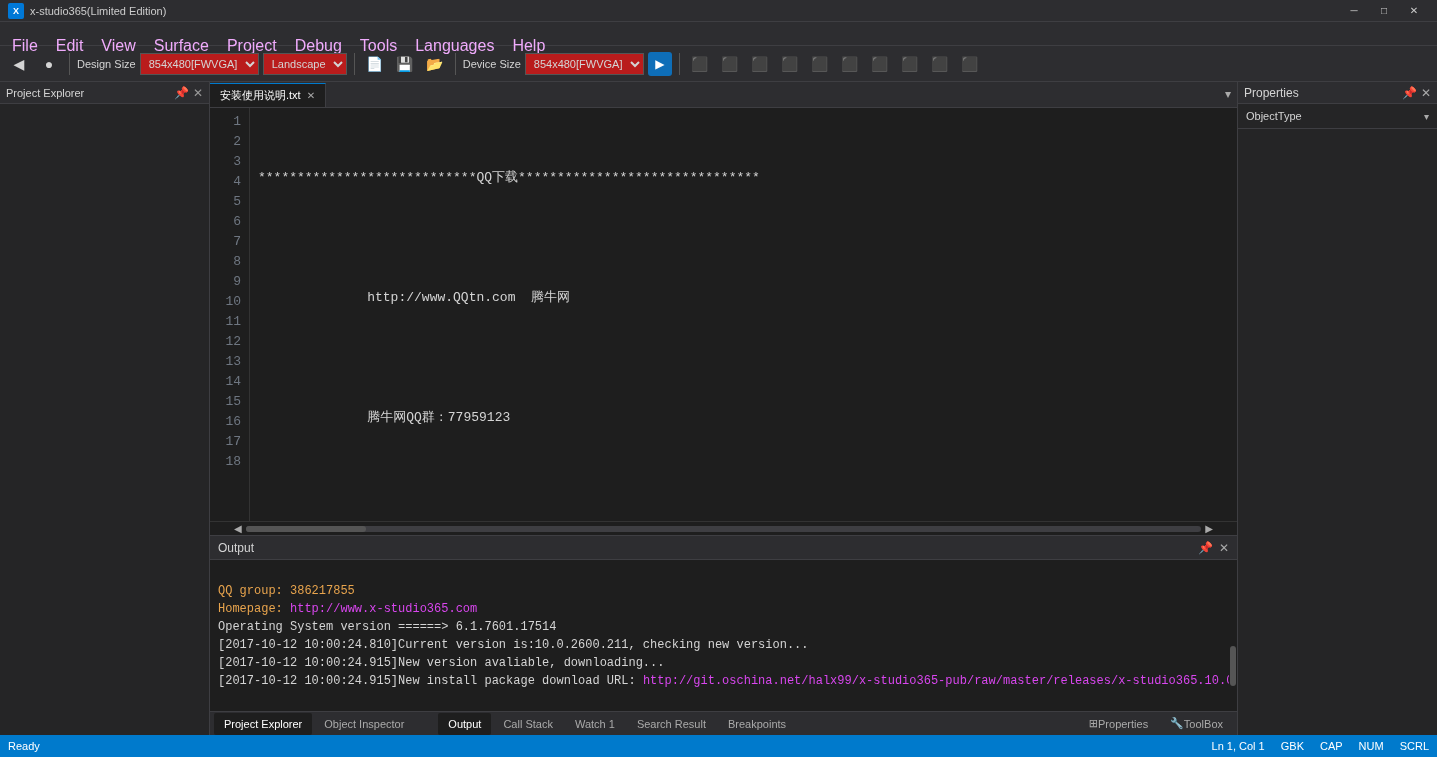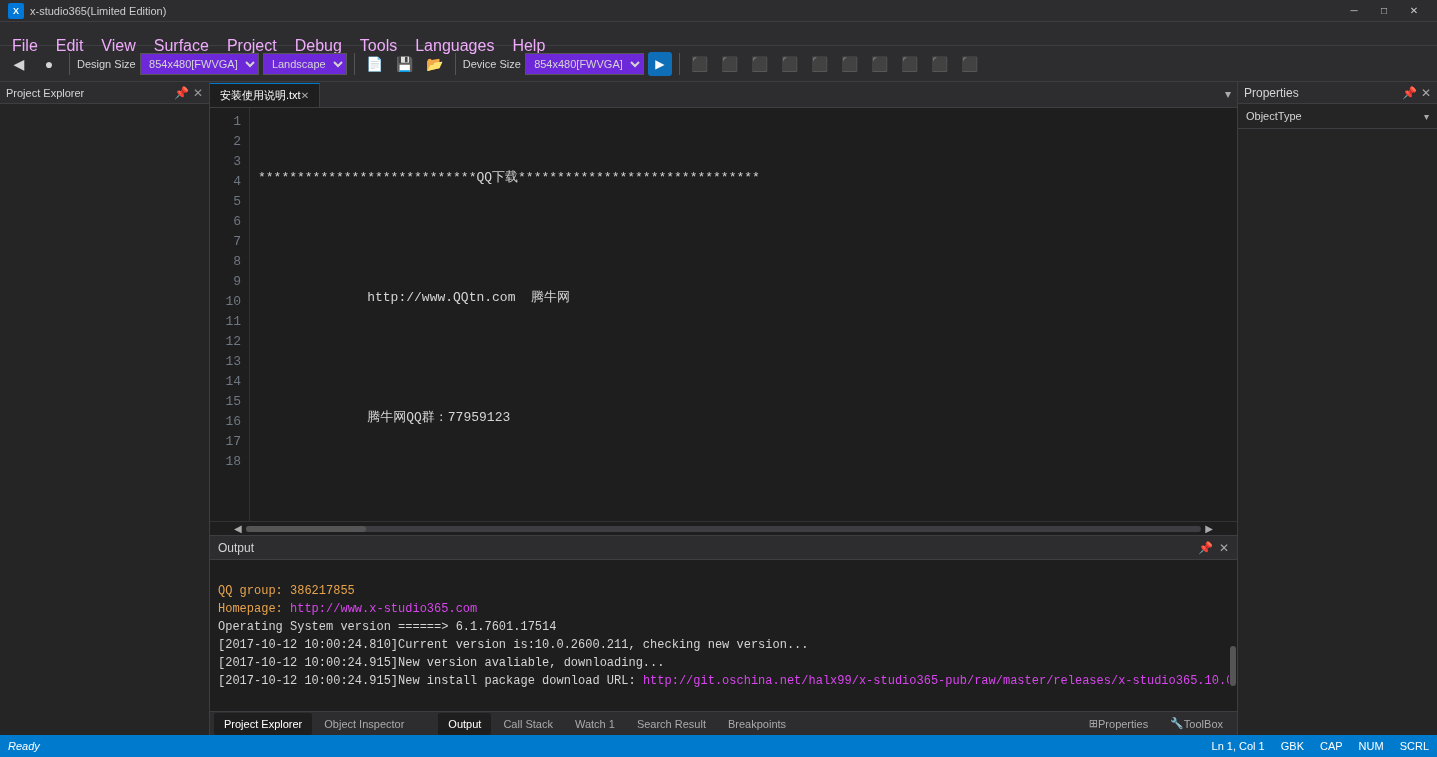--- a/index.html
+++ b/index.html
@@ -90,28 +90,27 @@
       width: 1px; height: 22px;
       background: #555;
       margin: 0 3px;
     }
     .toolbar-label {
       color: #d4d4d4;
       font-size: 11px;
       white-space: nowrap;
     }
     .toolbar-select {
-      background: #6d28d9;
+      background: #b91c1c;
       border: 1px solid #555;
       color: #d4d4d4;
       font-size: 11px;
       padding: 2px 4px;
       height: 22px;
       cursor: pointer;
-      text-align: right;
     }
     .play-btn {
       width: 24px; height: 24px;
       background: #0e6eb8;
       border-radius: 3px;
       display: flex; align-items: center; justify-content: center;
       cursor: pointer;
       color: white;
       font-size: 12px;
     }
@@ -164,21 +163,21 @@
       background: #2d2d30;
       display: flex;
       align-items: flex-end;
       border-bottom: 1px solid #3e3e42;
     }
     .editor-tab {
       height: 24px;
       padding: 0 10px;
       display: flex;
       align-items: center;
-      gap: 0;
+      gap: 6px;
       cursor: pointer;
       font-size: 11px;
       color: #ccc;
       background: #2d2d30;
       border-right: 1px solid #3e3e42;
     }
     .editor-tab.active {
       background: #1e1e1e;
       color: #fff;
       border-top: 1px solid #007acc;
@@ -371,21 +370,21 @@
     #status-bar {
       height: 22px;
       background: #007acc;
       display: flex;
       align-items: center;
       padding: 0 8px;
       color: #fff;
       font-size: 11px;
       justify-content: space-between;
     }
-    #status-left { display: flex; gap: 16px; font-style: italic; }
+    #status-left { display: flex; gap: 16px; }
     #status-right { display: flex; gap: 16px; }
 
     
     #output-scroll {
       width: 8px;
       background: #252526;
       position: relative;
     }
     #output-scroll-thumb {
       width: 6px;

